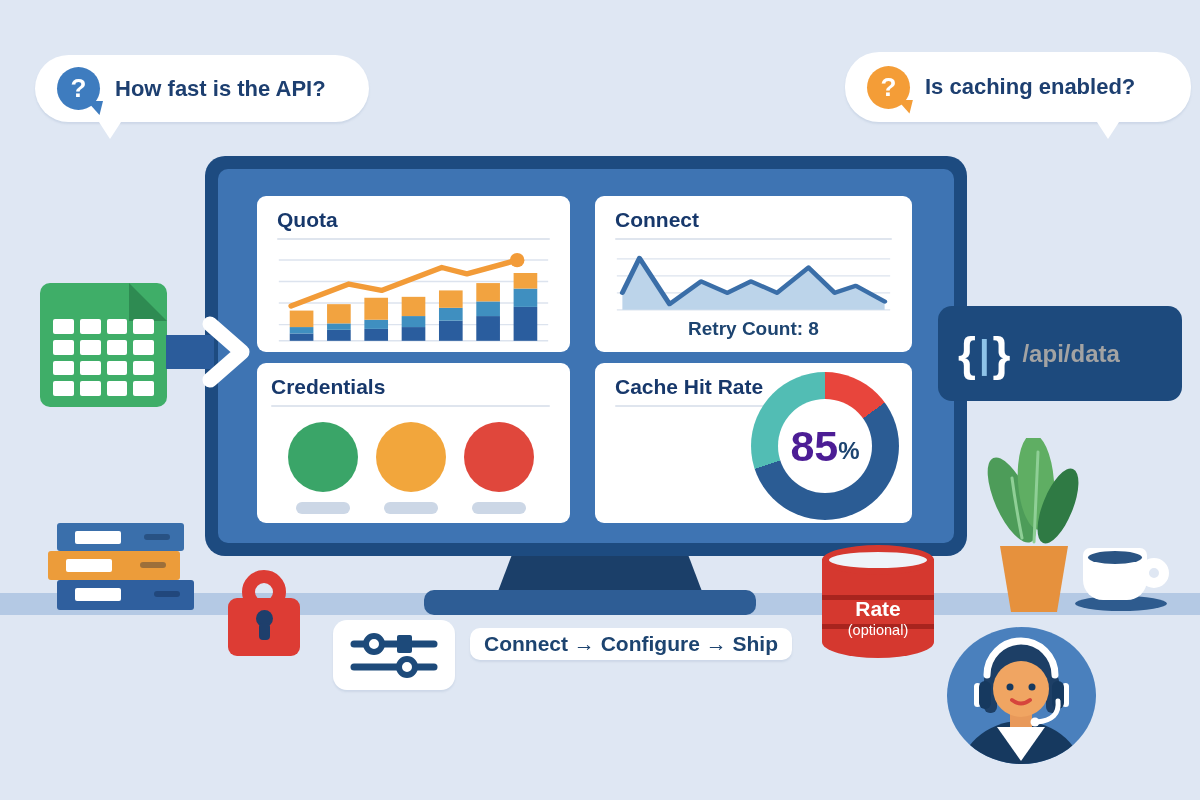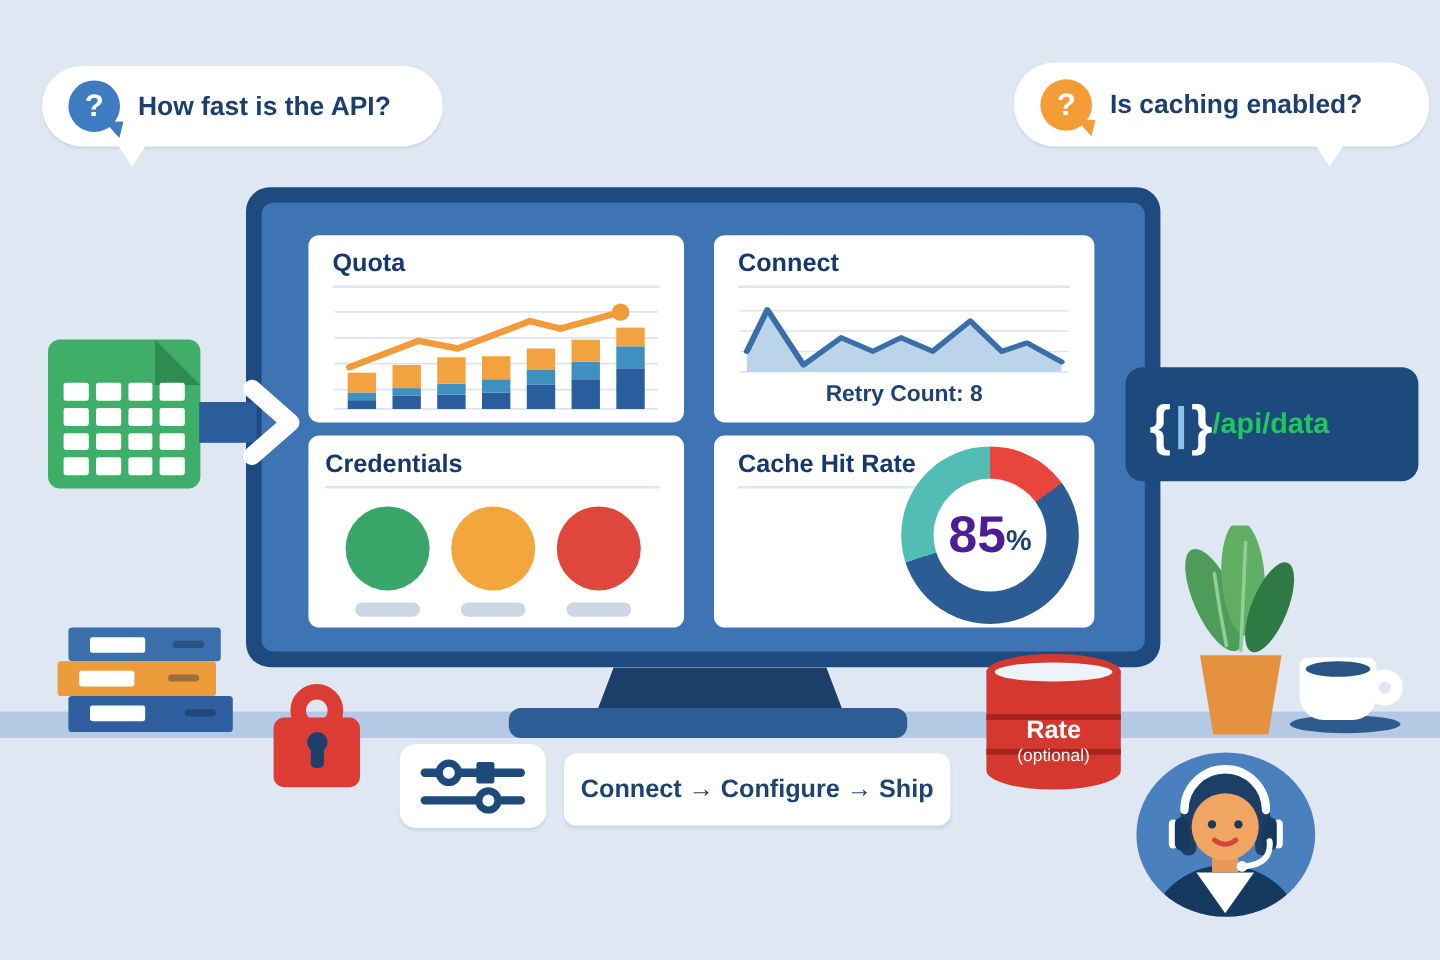--- a/index.html
+++ b/index.html
@@ -65,42 +65,42 @@
           display:flex;align-items:center;justify-content:center;}
   .donut-value{font-size:43px;font-weight:700;color:#4c1d95;line-height:1;}
   .donut-unit{font-size:24px;font-weight:700;color:#1d4470;margin-top:10px;}
   .rule-short{width:150px;}
 
   
   .api-box{left:938px;top:306px;width:224px;height:95px;background:#1d4a7d;border-radius:14px;
           display:flex;align-items:center;padding:0 0 0 20px;z-index:6;}
   .brace{color:#fff;font-size:46px;font-weight:700;line-height:1;}
   .pipe{color:#8ec3e8;font-size:38px;font-weight:700;line-height:1;margin:0 3px;}
-  .api-path{color:#22c55e;font-size:24px;font-weight:700;}
+  .api-path{color:#a3a3a3;font-size:24px;font-weight:700;margin-left:12px;}
 
   
   .book{position:absolute;border-radius:3px;z-index:4;}
   .book-label{position:absolute;left:18px;top:8px;width:46px;height:13px;background:#fff;border-radius:2px;}
   .book-dash{position:absolute;right:14px;top:11px;width:26px;height:6px;background:rgba(10,30,60,.35);border-radius:3px;}
   .book1{left:57px;top:523px;width:127px;height:28px;background:#3a6fab;}
   .book2{left:48px;top:551px;width:132px;height:29px;background:#ec9c3a;}
   .book3{left:57px;top:580px;width:137px;height:30px;background:#2f5f9e;}
 
   
   .lock{left:228px;top:570px;width:72px;height:86px;z-index:5;}
   .shackle{position:absolute;left:14px;top:0;width:44px;height:44px;border:13px solid #dd3c34;
           border-radius:50%;box-sizing:border-box;}
   .lock-body{position:absolute;left:0;bottom:0;width:72px;height:58px;background:#dd3c34;border-radius:9px;}
   .keyhole{position:absolute;left:28px;top:40px;width:17px;height:17px;background:#1e3f6c;border-radius:50%;}
   .keystem{position:absolute;left:31px;top:53px;width:11px;height:17px;background:#1e3f6c;border-radius:4px;}
 
   
   .sliders-card{left:333px;top:620px;width:122px;height:70px;background:#fff;border-radius:14px;z-index:5;
           display:flex;align-items:center;justify-content:center;box-shadow:0 2px 2px rgba(150,170,200,.25);}
-  .steps-card{left:470px;top:628px;width:322px;height:60px;background:#fff;border-radius:10px;z-index:5;
+  .steps-card{left:470px;top:628px;width:322px;height:32px;background:#fff;border-radius:10px;z-index:5;
           display:flex;align-items:center;justify-content:center;box-shadow:0 2px 2px rgba(150,170,200,.25);}
   .steps-text{font-size:21px;font-weight:700;color:#1d4470;white-space:nowrap;}
 
   
   .redis{left:822px;top:545px;width:112px;height:113px;z-index:5;}
   .redis-body{position:absolute;left:0;right:0;top:14px;bottom:0;background:#d5382f;
           border-radius:0 0 50% 50%/0 0 16px 16px;}
   .redis-band{position:absolute;left:0;right:0;height:5px;background:#a8241e;}
   .redis-top{position:absolute;left:0;right:0;top:0;height:30px;border-radius:50%;
           background:#eef3f9;border:7px solid #d5382f;box-sizing:border-box;}

